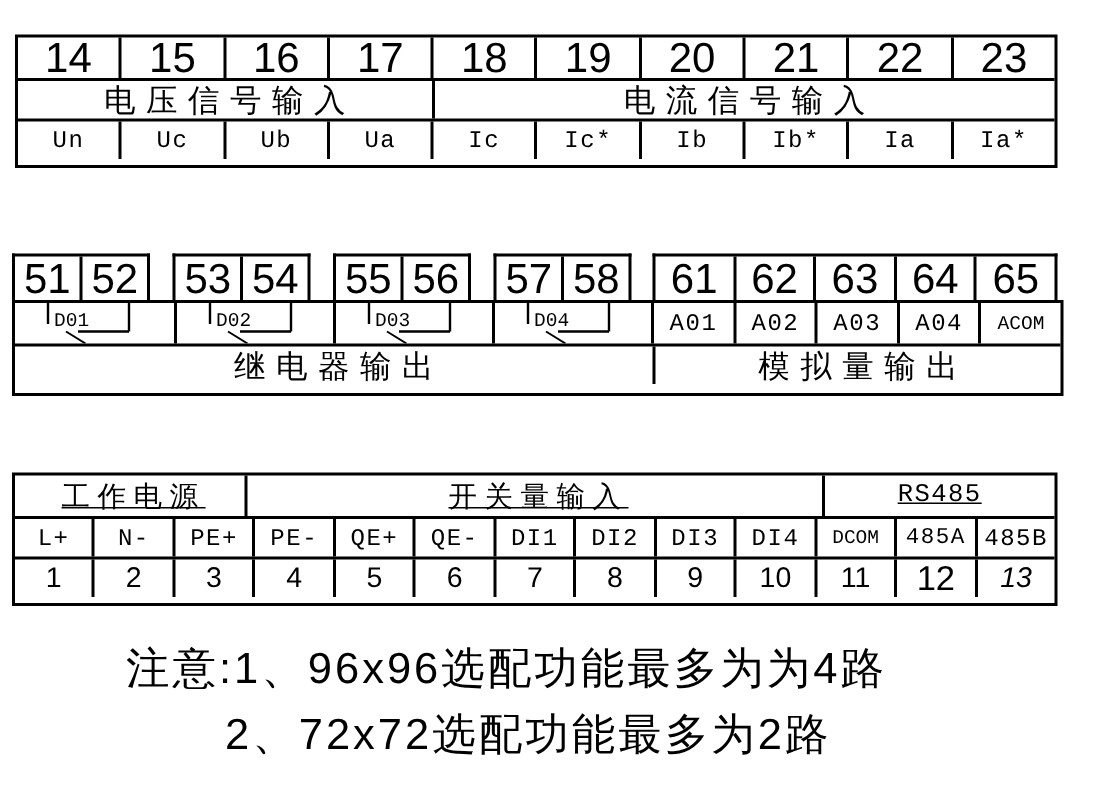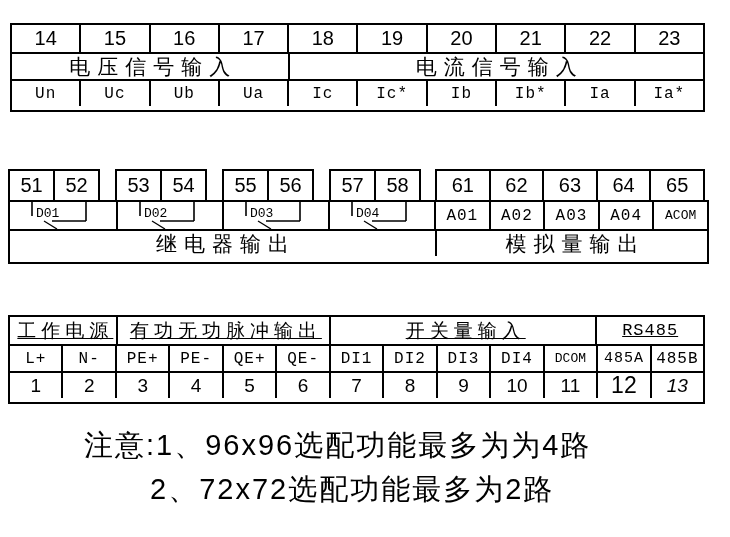--- a/index.html
+++ b/index.html
@@ -6,21 +6,21 @@
   body{
     width:730px;height:537px;background:#ffffff;position:relative;
     font-family:"Liberation Sans", sans-serif;color:#000;overflow:hidden;
   }
   .t{position:absolute;background:#fff;box-sizing:border-box;}
   .brd{border:2px solid #000;}
   .row{display:flex;box-sizing:border-box;}
   .row + .row{border-top:2px solid #000;}
   .c{display:flex;align-items:center;justify-content:center;box-sizing:border-box;min-width:0;position:relative;}
   .c + .c{border-left:2px solid #000;}
-  .num{font-size:20px;font-family:"Liberation Sans", sans-serif;}
+  .num{font-size:28px;font-family:"Liberation Sans", sans-serif;}
   .lbl{font-size:16px;font-family:"Liberation Mono", monospace;letter-spacing:1px;white-space:nowrap;}
   .lbl-sm{font-size:13px;letter-spacing:0;}
   .cap{font-size:21px;letter-spacing:7px;text-indent:7px;white-space:nowrap;}
   .cap-sm{font-size:19px;letter-spacing:5px;text-indent:5px;white-space:nowrap;}
   
   .t2row1{position:absolute;left:0;top:0;height:31px;width:715px;}
   .gbox{position:absolute;top:0;height:31px;border:2px solid #000;border-bottom:none;box-sizing:border-box;display:flex;background:#fff;}
   .dsym{position:absolute;left:16px;top:0;}
   .note{position:absolute;font-size:29px;letter-spacing:2px;white-space:nowrap;}
 </style>
@@ -131,21 +131,20 @@
     <div class="row" style="height:27px;">
       <div class="c cap" style="flex:0 0 425px">继电器输出</div>
       <div class="c cap" style="flex:1">模拟量输出</div>
     </div>
   </div>
 </div>
 
 <div class="t brd" style="left:8px;top:315px;width:697px;height:89px;">
   <div class="row" style="height:27px;text-decoration:underline;">
     <div class="c cap-sm" style="flex:2">工作电源</div>
-    <div class="c cap-sm" style="flex:4">有功无功脉冲输出</div>
     <div class="c cap-sm" style="flex:5">开关量输入</div>
     <div class="c lbl" style="flex:2;font-size:17px;">RS485</div>
   </div>
   <div class="row" style="height:27px;">
     <div class="c lbl" style="flex:1">L+</div>
     <div class="c lbl" style="flex:1">N-</div>
     <div class="c lbl" style="flex:1">PE+</div>
     <div class="c lbl" style="flex:1">PE-</div>
     <div class="c lbl" style="flex:1">QE+</div>
     <div class="c lbl" style="flex:1">QE-</div>

